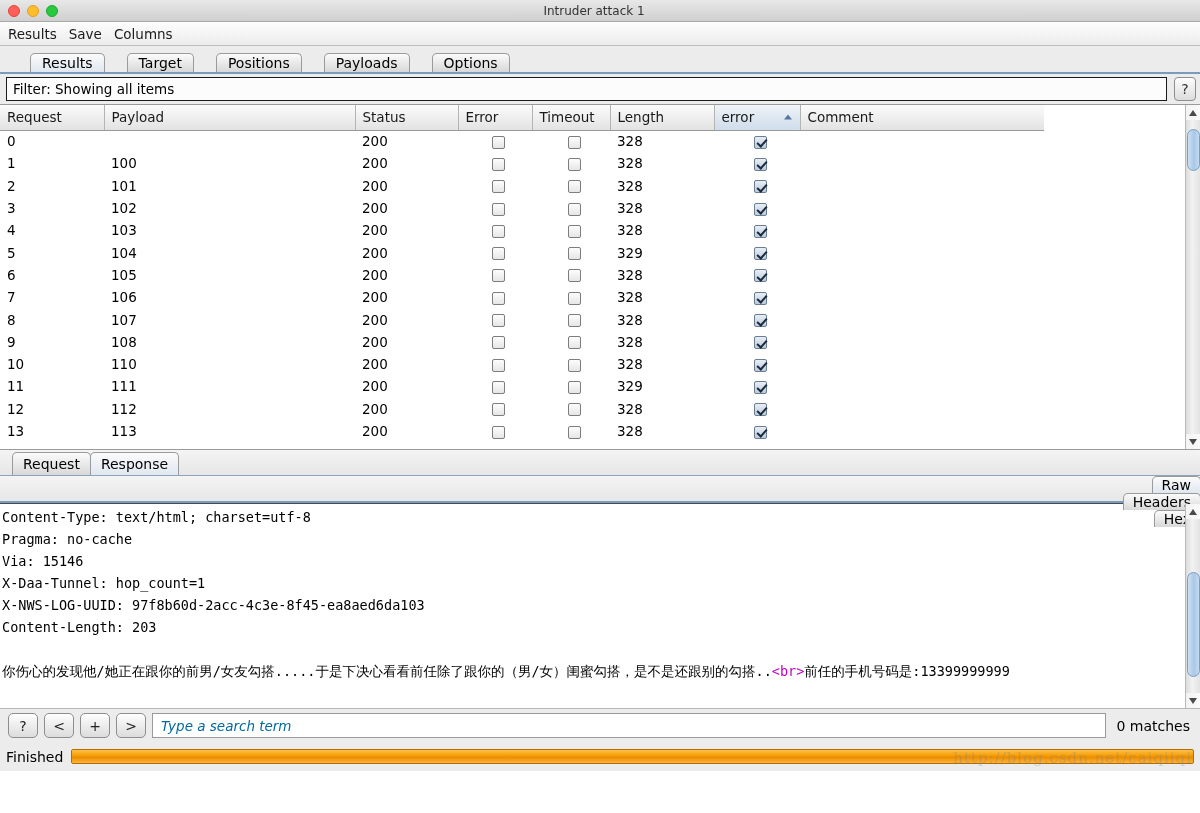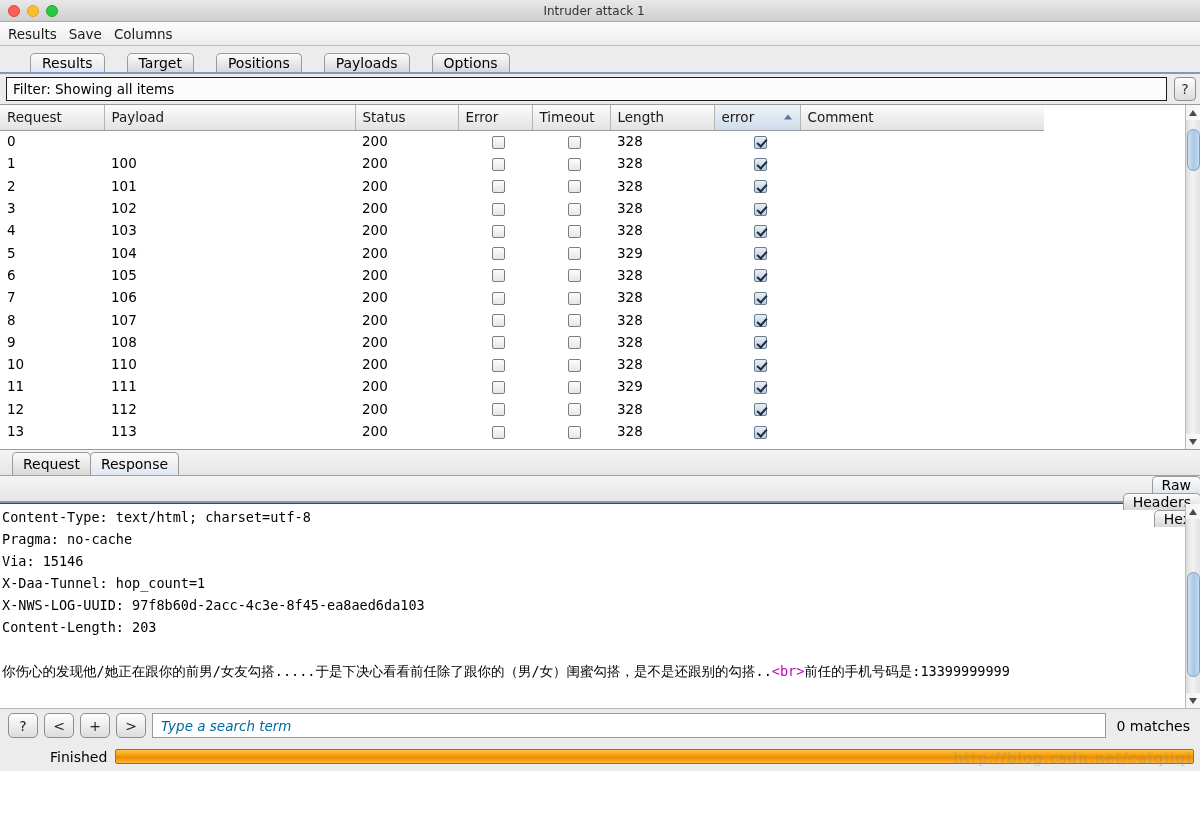--- a/index.html
+++ b/index.html
@@ -295,21 +295,21 @@
 
   
   .statusbar {
     height: 29px;
     background: #ececec;
     display: flex; align-items: center;
     padding: 0 6px 0 6px;
     gap: 8px;
     position: relative;
   }
-  .status-label { font-size: 14px; margin-left: 44px; }
+  .status-label { font-size: 14px; }
   .progress {
     flex: 1; height: 15px;
     border: 1px solid #b07000;
     border-radius: 2px;
     background: linear-gradient(#ffc04d, #f59c00 45%, #e98c00 55%, #ffb33a);
     position: relative;
     overflow: hidden;
   }
   .watermark {
     position: absolute;

